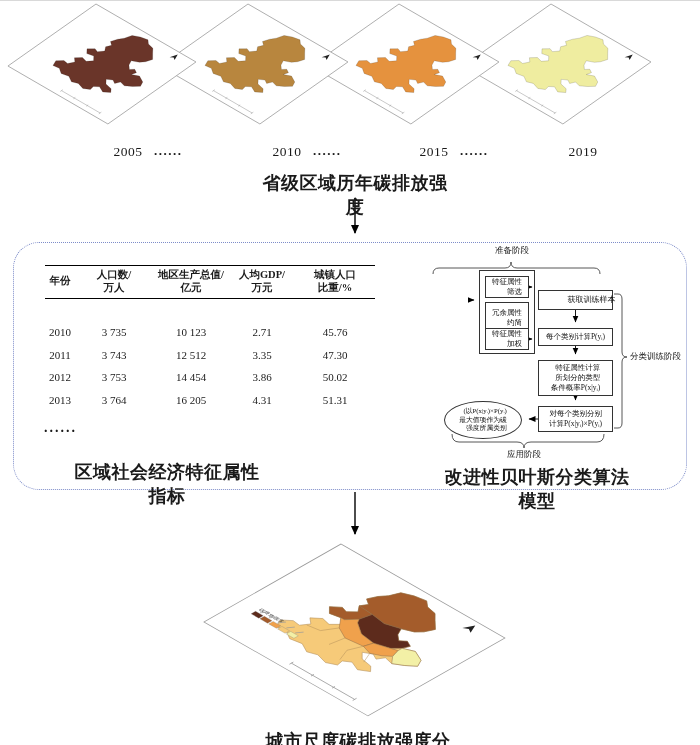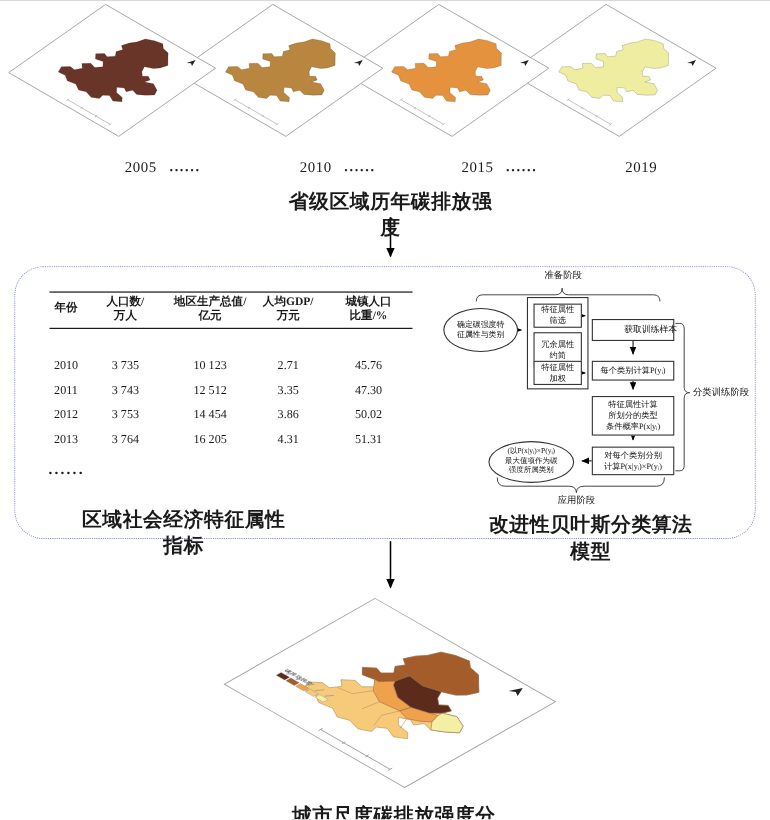--- a/index.html
+++ b/index.html
@@ -30,21 +30,21 @@
   .t-c span:empty { display:none; }
   .c1{width:30px;} .c2{width:78px;} .c3{width:76px;} .c4{width:66px;} .c5{width:80px;}
   .t-body { padding-top:22px; }
   .t-row { display:flex; height:22.5px; align-items:center; font-size:11px; }
   .t-row div { text-align:center; }
   .ellipsis { font-size:14px; font-weight:bold; letter-spacing:2px; }
 
   
   .fbox, .fgroup, .fell {
     position:absolute; z-index:2; box-sizing:border-box;
-    display:flex; align-items:center; justify-content:center; text-align:center;
+    display:flex; align-items:center; justify-content:center; text-align:right;
     white-space:pre-line; line-height:1.3; color:#111;
   }
   .fbox { border:1px solid #333; background:#fff; font-size:7.5px; }
   .fgroup { border:1px solid #333; background:transparent; }
   .fell { border:1px solid #333; background:#fff; border-radius:50%; font-size:7.2px; }
   .stagelbl { position:absolute; z-index:2; font-size:8.5px; color:#111; }
 </style>
 </head>
 <body>
 
@@ -215,22 +215,20 @@
           <div class="c4">4.31</div>
         <div class="c5">51.31</div>
       </div>
     </div>
   </div>
   <div class="abs ellipsis" style="left:44px;top:420px;">......</div>
   <div class="abs cap" style="left:67px;top:460px;width:200px;">区域社会经济特征属性指标</div>
 
   <div class="stagelbl" style="left:472px;top:245px;width:80px;text-align:center;">准备阶段</div>
 
-  <div class="fell" style="left:403px;top:280px;width:68px;height:40px;">确定碳强度特
-征属性与类别</div>
 
   <div class="fgroup" style="left:479px;top:270px;width:56px;height:84px;"></div>
   <div class="fbox" style="left:485px;top:276px;width:44px;height:22px;">特征属性
 筛选</div>
   <div class="fbox" style="left:485px;top:302px;width:44px;height:32px;">冗余属性
 约简</div>
   <div class="fbox" style="left:485px;top:328px;width:44px;height:22px;">特征属性
 加权</div>
 
   <div class="fbox" style="left:538px;top:290px;width:75px;height:20px;font-size:8px;white-space:nowrap;padding-left:32px;">获取训练样本</div>

